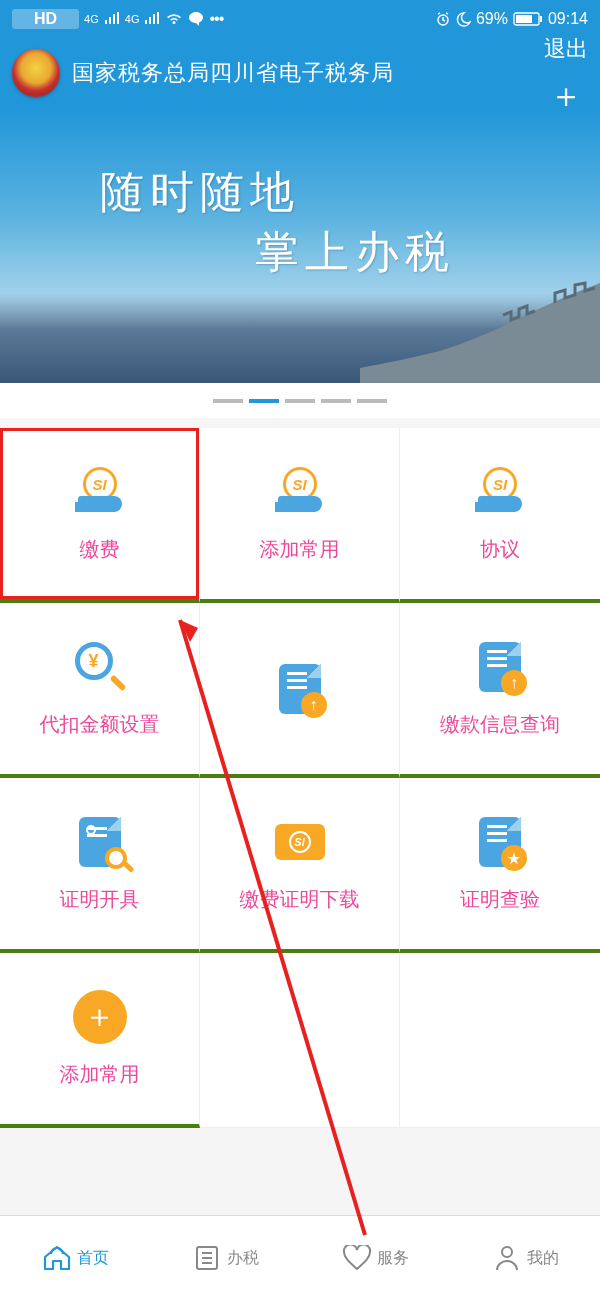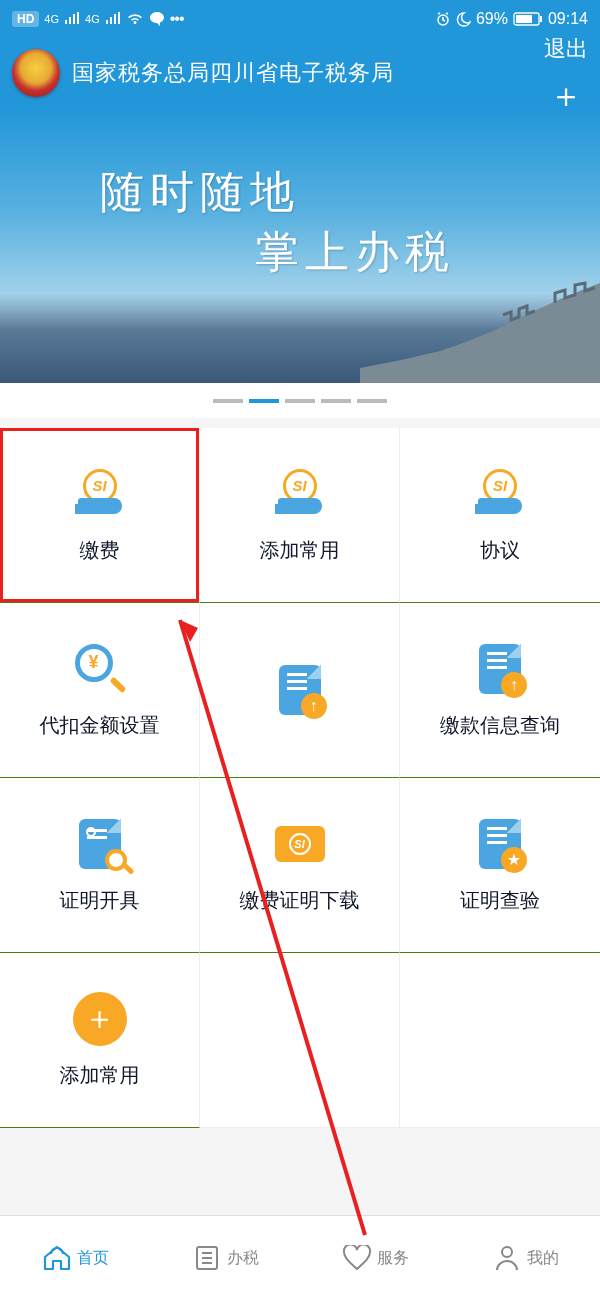--- a/index.html
+++ b/index.html
@@ -16,21 +16,21 @@
       background: #2196d9;
       display: flex;
       align-items: center;
       justify-content: space-between;
       padding: 0 12px;
       color: white;
       font-size: 16px;
     }
     .status-left { display: flex; align-items: center; gap: 5px; }
     .status-right { display: flex; align-items: center; gap: 5px; }
-    .hd-badge { background: rgba(255,255,255,0.3); padding: 1px 5px; border-radius: 3px; font-size: 12px; font-weight: bold; }
+    .hd-badge { background: rgba(255,255,255,0.3); padding: 1px 22px; border-radius: 3px; font-size: 16px; font-weight: bold; }
     .app-header {
       height: 70px;
       background: #2196d9;
       display: flex;
       align-items: center;
       padding: 0 12px;
       color: white;
     }
     .app-logo {
       width: 48px;
@@ -115,28 +115,28 @@
       background: white;
       margin-top: 10px;
     }
     .grid-item {
       height: 175px;
       display: flex;
       flex-direction: column;
       align-items: center;
       justify-content: center;
       border-right: 1px solid #eee;
-      border-bottom: 1px solid #4d7c0f;
+      border-bottom: 4px solid #4d7c0f;
       gap: 16px;
       position: relative;
     }
     .grid-item:nth-child(3n) { border-right: none; }
     .grid-item.highlighted { box-shadow: inset 0 0 0 3px #e82020; }
     .icon-wrap { width: 55px; height: 55px; display: flex; align-items: center; justify-content: center; }
-    .grid-label { font-size: 20px; color: #0f172a; }
+    .grid-label { font-size: 20px; color: #ec4899; }
     
     .pay-icon { position: relative; width: 50px; height: 50px; }
     .pay-circle { width: 34px; height: 34px; border: 3px solid #f9a825; border-radius: 50%; position: absolute; top: 0; left: 8px; display: flex; align-items: center; justify-content: center; background: white; }
     .pay-si { font-size: 15px; font-weight: bold; font-style: italic; color: #f9a825; }
     .pay-hand { width: 44px; height: 16px; background: #4ba5e0; position: absolute; bottom: 5px; left: 3px; border-radius: 4px 10px 10px 4px; }
     .pay-hand::before { content:''; position:absolute; left: -3px; bottom: 0; width: 10px; height: 10px; background: #4ba5e0; }
     
     .magnify-icon { position: relative; width: 50px; height: 50px; }
     .magnify-lens { width: 38px; height: 38px; border: 5px solid #4ba5e0; border-radius: 50%; position: absolute; top: 0; left: 0; display:flex; align-items:center; justify-content:center; }
     .magnify-yen { font-size: 18px; color: #f9a825; font-weight: bold; }

